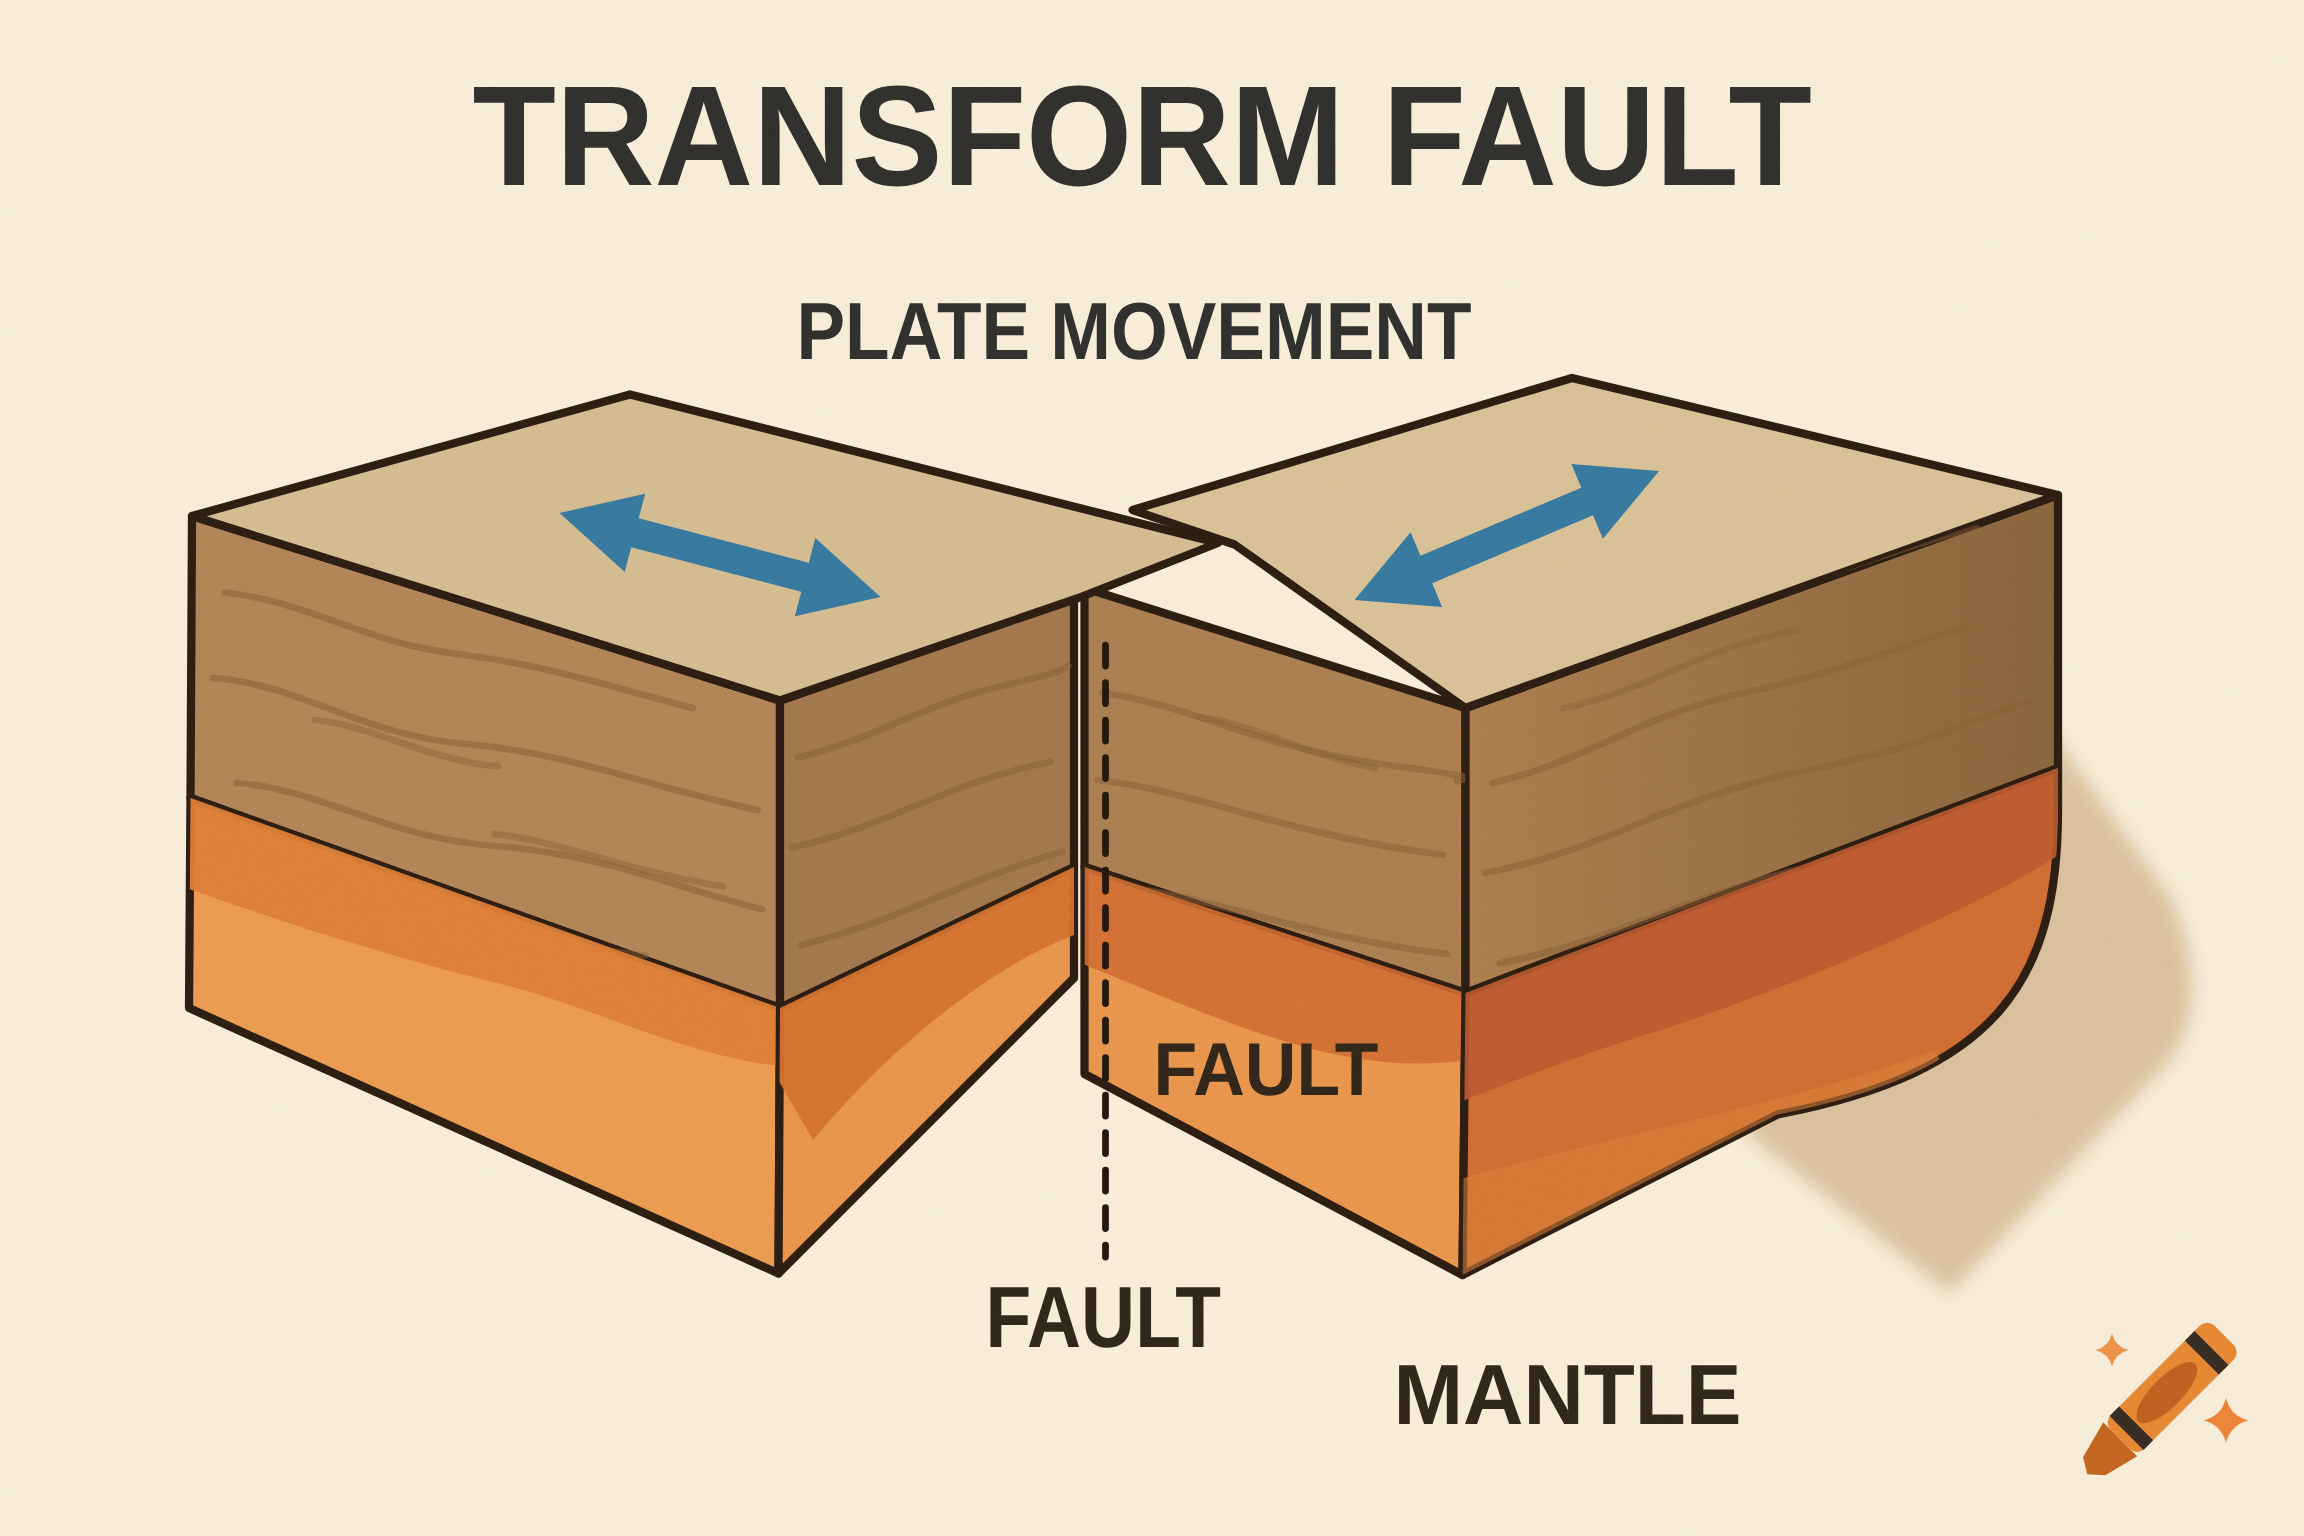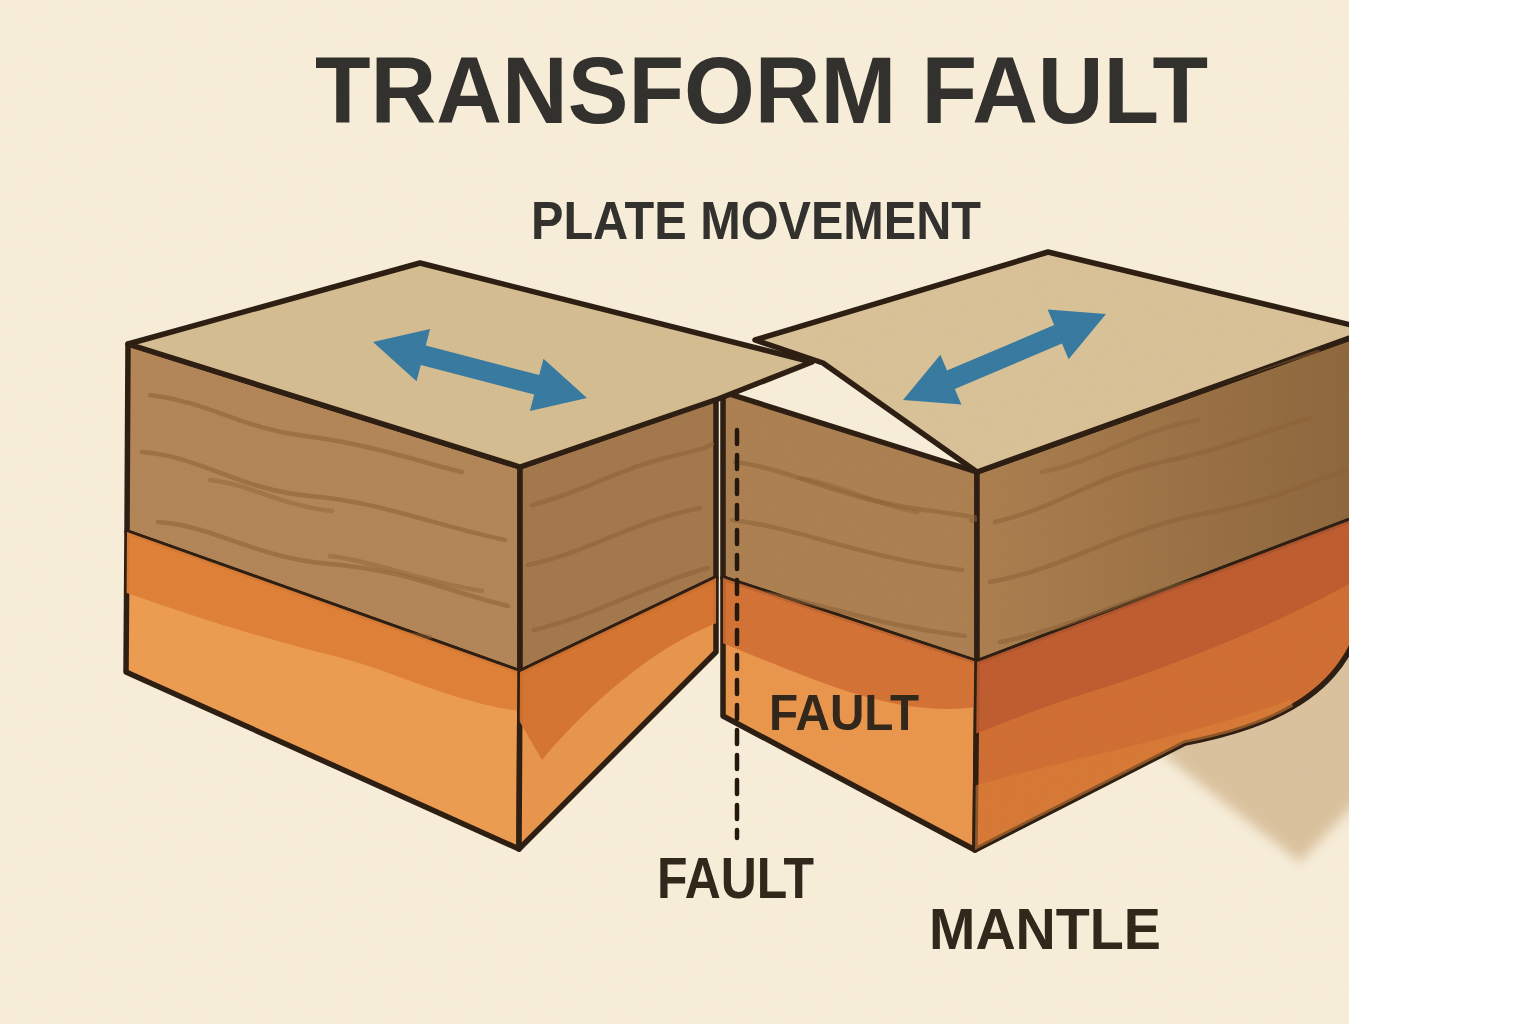--- a/index.html
+++ b/index.html
@@ -1,17 +1,17 @@
 <!DOCTYPE html>
 <html><head>
 <meta charset="utf-8">
 <style>
   html,body { margin:0; padding:0; }
   body { font-family:"Liberation Sans", sans-serif; }
-  .canvas { position:relative; width:1349px; height:1024px; overflow:hidden;text-align:right; }
+  .canvas { position:relative; width:1536px; height:1024px; overflow:hidden;text-align:right; }
   .canvas svg { position:absolute; left:0; top:0; display:block; }
   .face { stroke:#2a1a0e; stroke-width:5.5; stroke-linejoin:round; stroke-linecap:round; }
   .band { stroke:none; }
   .strata { fill:none; stroke:#8a5f33; stroke-width:4.5; stroke-linecap:round; opacity:.55; }
   .strata-dk { opacity:.45; }
   .label-txt { font-weight:bold; }
   .title-txt { font-weight:bold; }
 </style>
 </head>
 <body>

